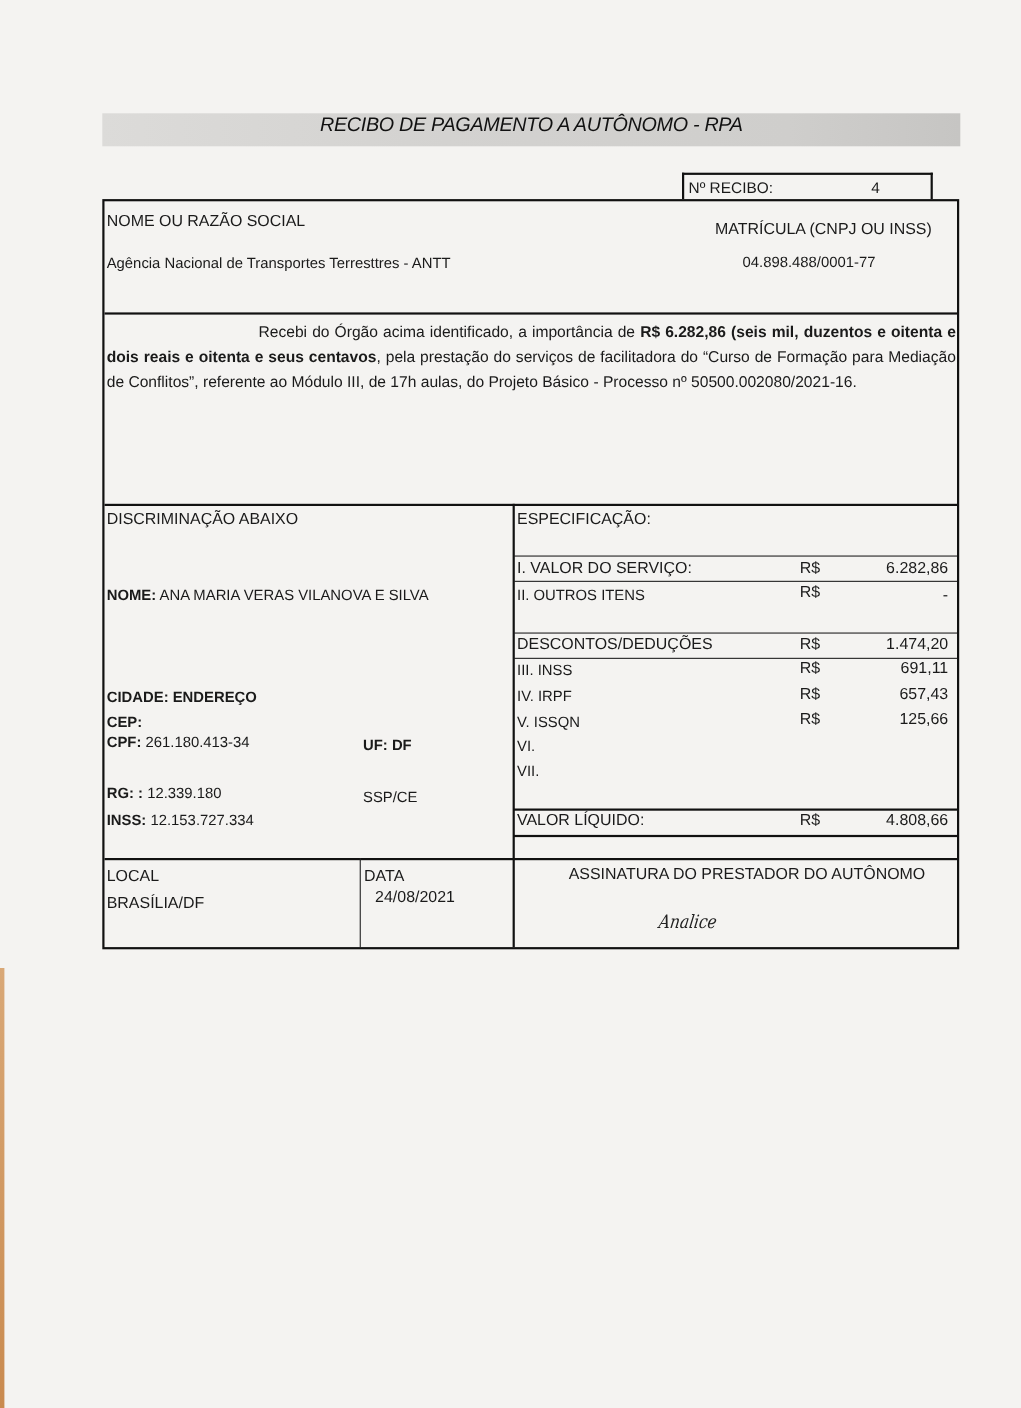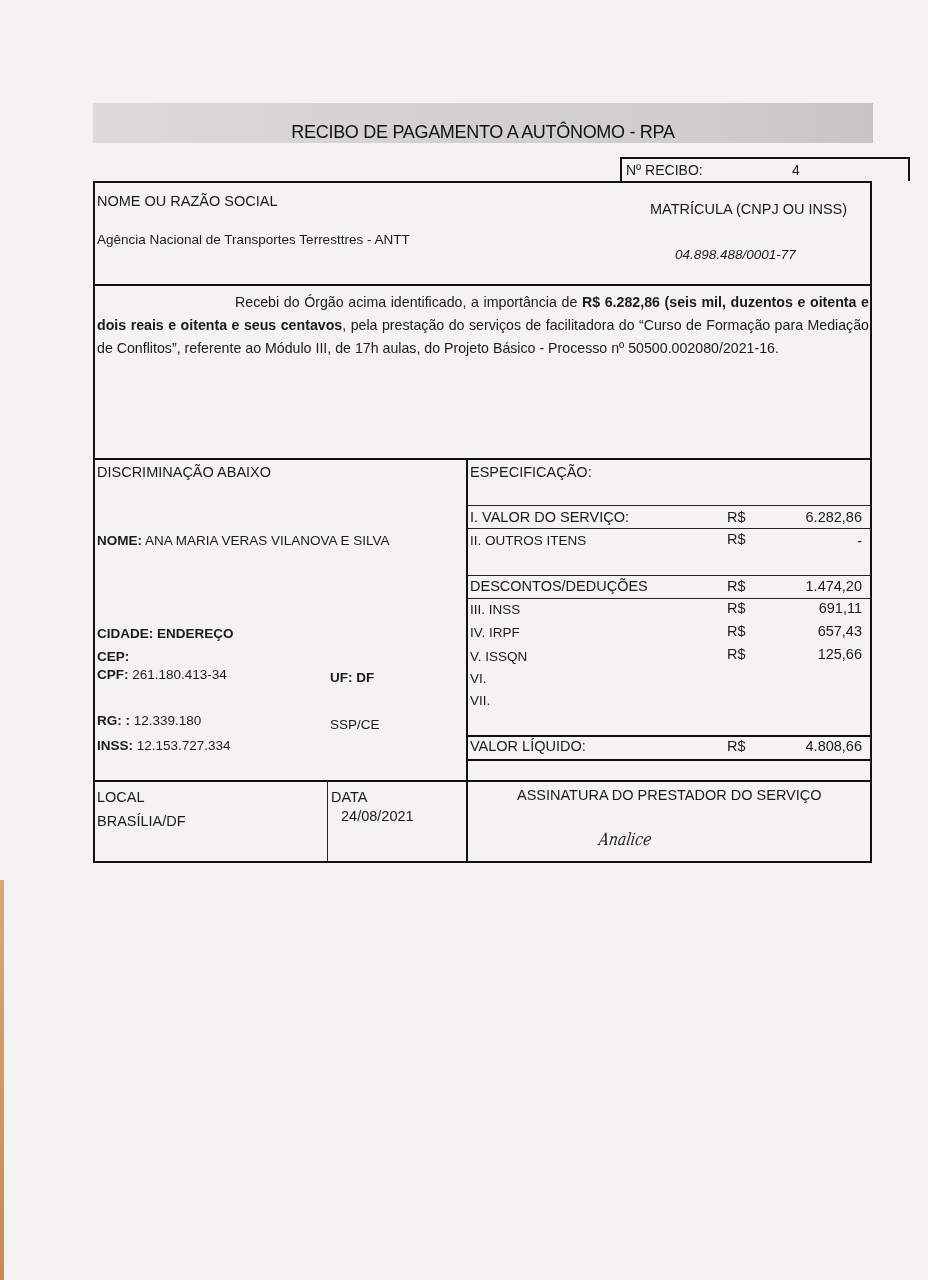--- a/index.html
+++ b/index.html
@@ -7,30 +7,30 @@
       width: 928px; height: 1280px; position: relative; overflow: hidden;
       background: #f4f3f1;
       font-family: "Liberation Sans", "DejaVu Sans", sans-serif;
       color: #1a1a1a;
     }
     .edge-strip {
       position: absolute; left: 0; top: 880px; width: 4px; height: 400px;
       background: linear-gradient(#d9a877, #c98a4f);
     }
     .title-bar {
-      position: absolute; left: 93px; top: 103px; width: 780px; height: 40px;
+      position: absolute; left: 93px; top: 103px; width: 780px; height: 30px;
       background: linear-gradient(90deg, #dcdbd9 0%, #d3d2d0 40%, #cfcecc 80%, #c6c5c3 100%);
-      display: flex; align-items: flex-end; justify-content: center;
+      display: flex; align-items: flex-start; justify-content: center; font-style: italic;
     }
     .title-bar span {
       font-size: 18px; letter-spacing: -0.3px; color: #111;
       font-family: "Liberation Sans Narrow", "Liberation Sans", sans-serif;
     }
     .recibo-box {
-      position: absolute; left: 620px; top: 157px; width: 290px; height: 24px;
+      position: absolute; left: 620px; top: 157px; width: 228px; height: 24px;
       border: 2px solid #111; border-bottom: none; box-sizing: border-box;
       display: flex; align-items: center; font-size: 14px;
     }
     .recibo-box .lbl { padding-left: 4px; }
     .recibo-box .val { position: absolute; left: 170px; }
 
     .form {
       position: absolute; left: 93px; top: 181px; width: 779px; height: 682px;
       border: 2px solid #111; box-sizing: border-box;
     }
@@ -70,21 +70,21 @@
 <div class="recibo-box">
   <span class="lbl">Nº RECIBO:</span>
   <span class="val">4</span>
 </div>
 
 <div class="form">
 
   <div class="abs t14" style="left:2px; top:10px;">NOME OU RAZÃO SOCIAL</div>
   <div class="abs t13" style="left:2px; top:49px;">Agência Nacional de Transportes Terresttres - ANTT</div>
   <div class="abs t14" style="left:555px; top:18px;">MATRÍCULA (CNPJ OU INSS)</div>
-  <div class="abs t13" style="left:580px; top:64px;font-style:italic;">04.898.488/0001-77</div>
+  <div class="abs t13" style="left:580px; top:48px;">04.898.488/0001-77</div>
 
   <div class="hline" style="left:0; top:101px; width:775px;"></div>
 
   <div class="para"><span class="indent"></span><span>Recebi do Órgão acima identificado, a importância de </span><b>R$ 6.282,86 (seis mil, duzentos e oitenta e dois reais e oitenta e seus centavos</b><span>, pela prestação do serviços de facilitadora do “Curso de Formação para Mediação de Conflitos”, referente ao Módulo III, de 17h aulas, do Projeto Básico - Processo nº 50500.002080/2021-16.</span></div>
 
   <div class="hline" style="left:0; top:275px; width:775px;"></div>
 
   <div class="vline" style="left:371px; top:275px; height:403px;"></div>
 
   <div class="abs t14" style="left:2px; top:281px;">DISCRIMINAÇÃO ABAIXO</div>
@@ -156,15 +156,15 @@
   <div class="abs t14 right" style="left:680px; width:87px; top:555px;">4.808,66</div>
   <div class="hline" style="left:372px; top:576px; width:403px;"></div>
 
   <div class="hline" style="left:0; top:597px; width:775px;"></div>
   <div class="vline thin" style="left:232px; top:597px; height:81px;"></div>
 
   <div class="abs t14" style="left:2px; top:606px;">LOCAL</div>
   <div class="abs t14" style="left:2px; top:630px;">BRASÍLIA/DF</div>
   <div class="abs t14" style="left:236px; top:606px;">DATA</div>
   <div class="abs t14" style="left:246px; top:625px;">24/08/2021</div>
-  <div class="abs t14" style="left:422px; top:604px;">ASSINATURA DO PRESTADOR DO SERVIÇO</div>
+  <div class="abs t14" style="left:422px; top:604px;">ASSINATURA DO PRESTADOR DO AUTÔNOMO</div>
   <div class="sig">Analice</div>
 </div>
 
 </body></html>

